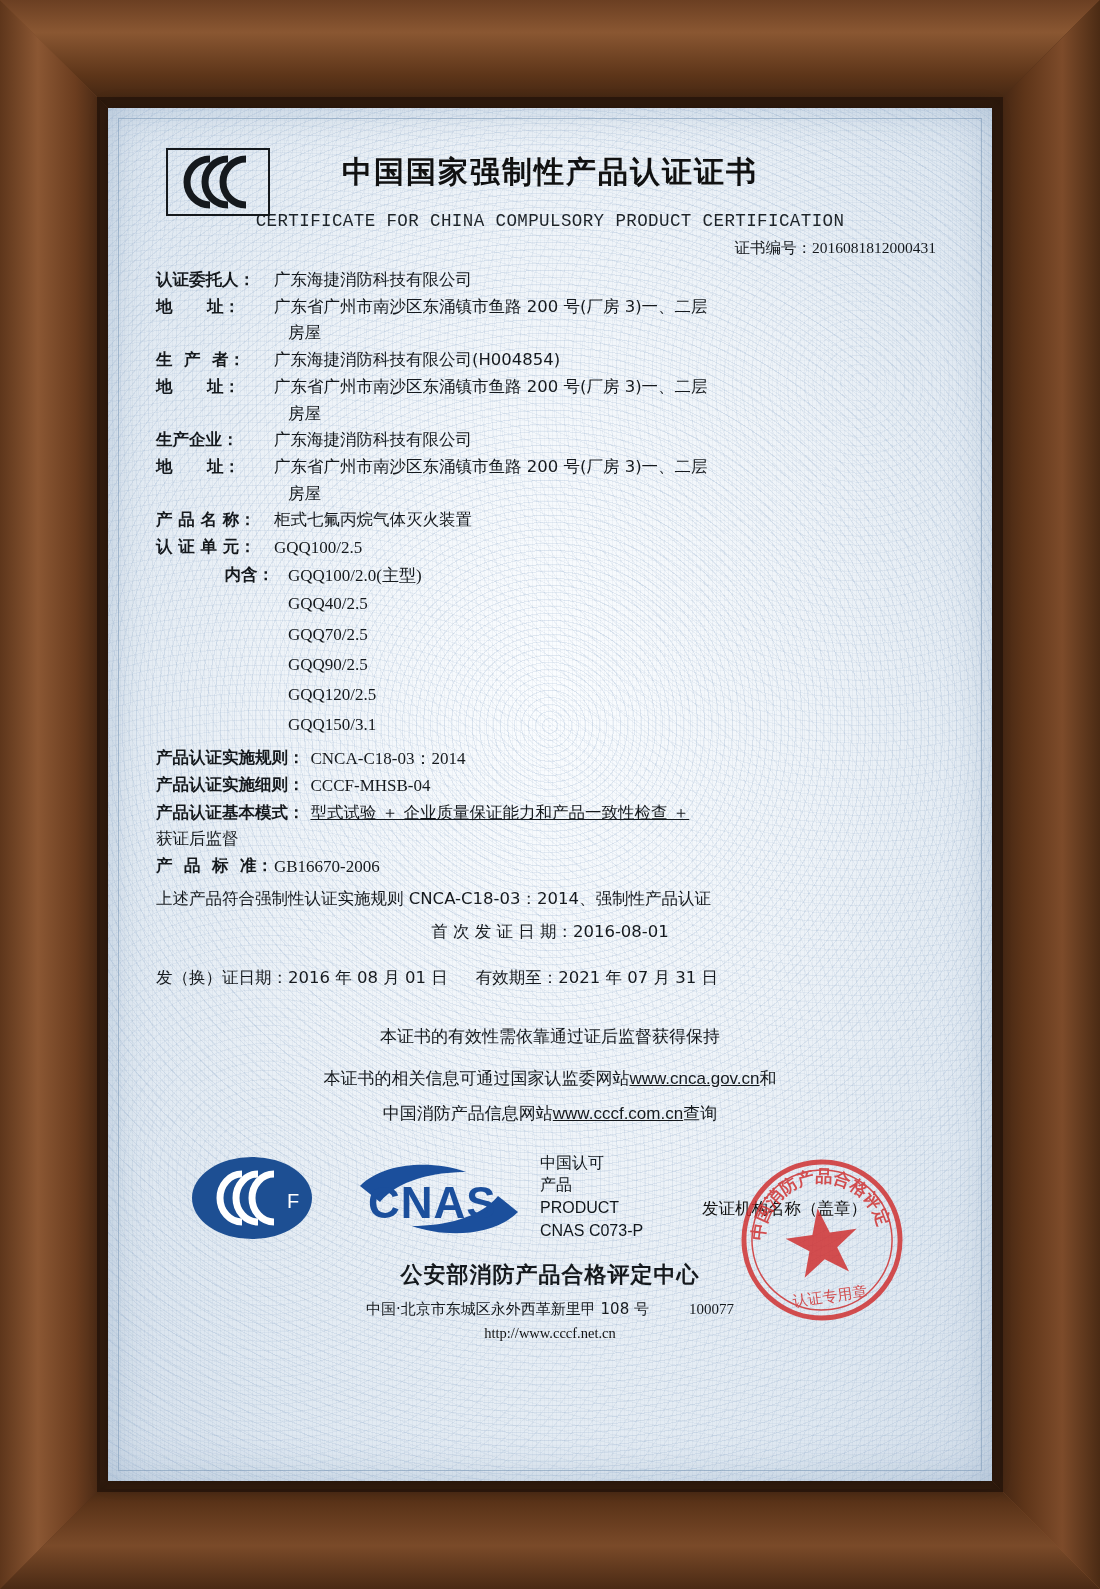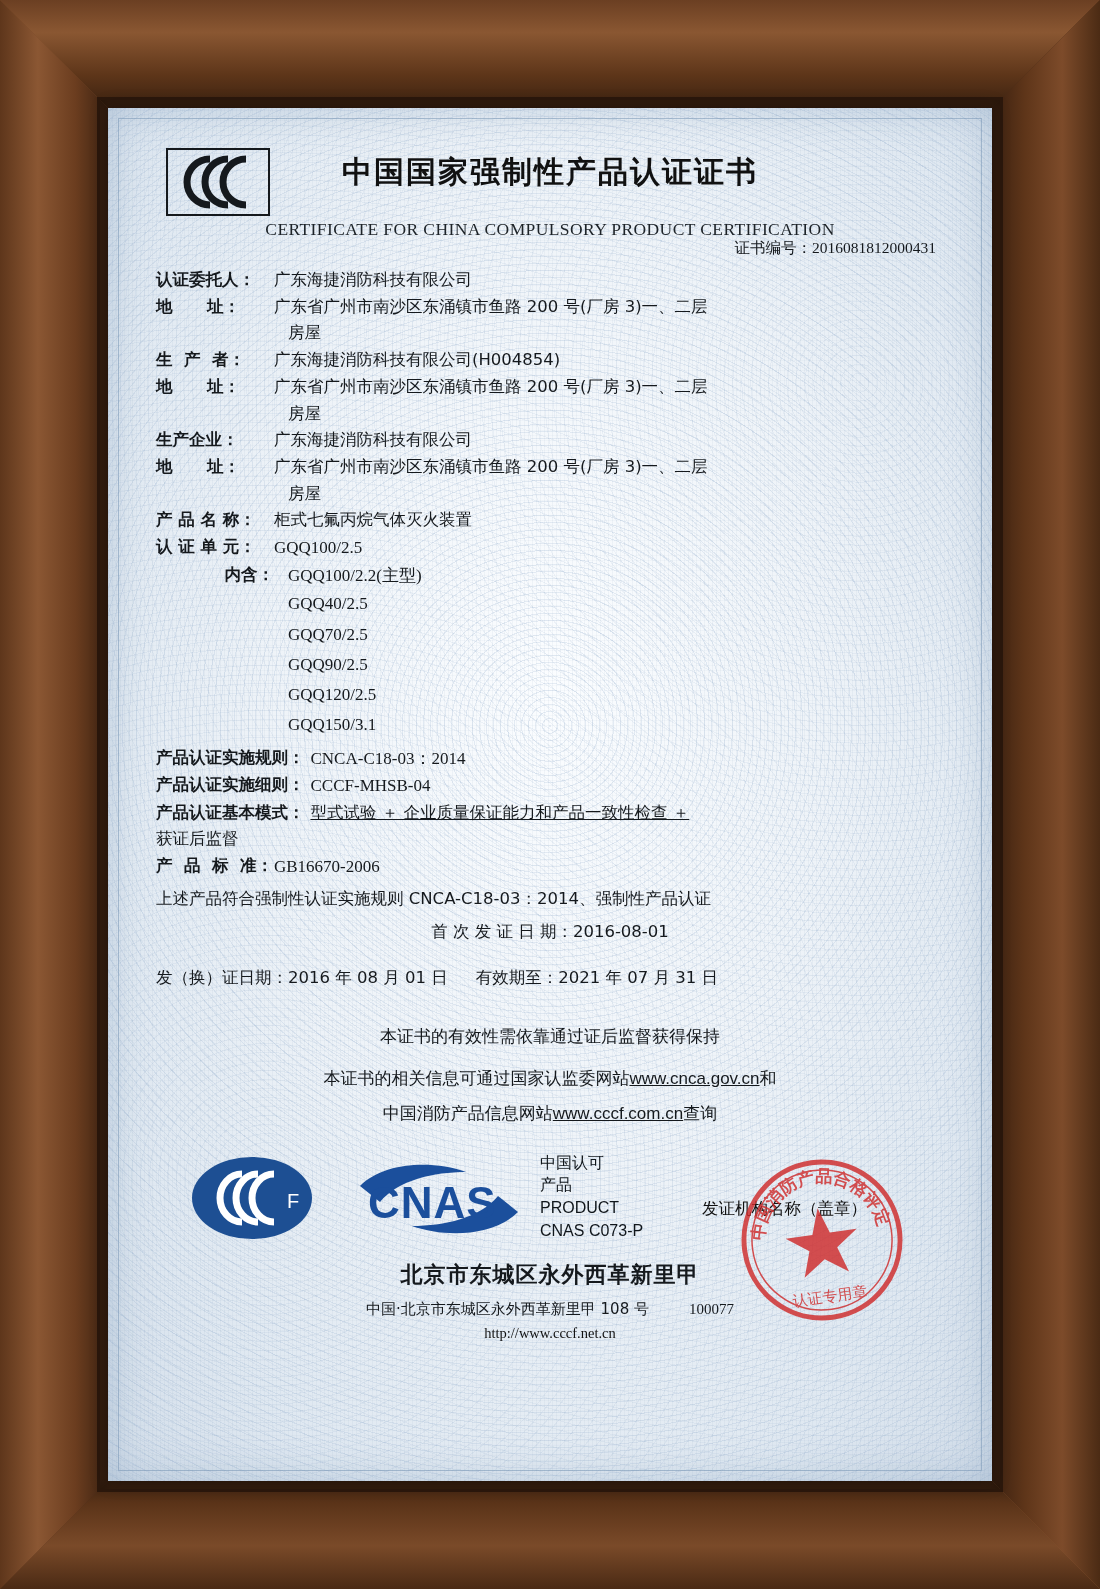--- a/index.html
+++ b/index.html
@@ -107,22 +107,22 @@
     letter-spacing: 2px;
     color: #111;
     padding-top: 18px;
     font-family: "DejaVu Sans", sans-serif;
   }
   .title-en {
     text-align: center;
     font-size: 17.5px;
     letter-spacing: .4px;
     color: #1d2328;
-    margin-top: 26px;
-    font-family: Liberation Serif, serif;
+    margin-top: 18px;
+    font-family: Liberation Mono, monospace;
   }
   .cert-no {
     text-align: right;
     font-size: 15.5px;
     margin-top: 12px;
     padding-right: 22px;
     color: #15191d;
   }
 
   
@@ -350,21 +350,21 @@
         </div>
 
         <div class="row">
           <span class="lbl lbl-w">认 证 单 元：</span>
           <span class="val">GQQ100/2.5</span>
         </div>
 
         <div>
           <div class="row">
             <span class="inc-label">内含：</span>
-            <span class="val" style="padding-left:14px;">GQQ100/2.2(主型)</span>
+            <span class="val" style="padding-left:14px;">GQQ100/2.0(主型)</span>
           </div>
           <div class="unit-line">GQQ40/2.5</div>
           <div class="unit-line">GQQ70/2.5</div>
           <div class="unit-line">GQQ90/2.5</div>
           <div class="unit-line">GQQ120/2.5</div>
           <div class="unit-line">GQQ150/3.1</div>
         </div>
 
         <div class="row" style="margin-top:4px;">
           <span class="lbl">产品认证实施规则：</span>
@@ -446,21 +446,21 @@
                 <textPath href="#sealArc" startOffset="4%">中国消防产品合格评定中心</textPath>
               </text>
               <polygon points="100,68 108.8,93.6 135.8,93.6 114,109.4 122.4,135 100,119.4 77.6,135 86,109.4 64.2,93.6 91.2,93.6" fill="#cf2b2b"></polygon>
               <text x="100" y="162" text-anchor="middle" font-family="DejaVu Sans, sans-serif" font-size="15" fill="#cf2b2b">认证专用章</text>
             </g>
           </svg>
         </div>
       </div>
 
       <div class="footer">
-        <div class="footer-org">北京市东城区永外西革新里甲</div>
+        <div class="footer-org">公安部消防产品合格评定中心</div>
         <div class="footer-addr">
           <span>中国·北京市东城区永外西革新里甲 108 号</span><span class="zip">100077</span>
         </div>
         <div class="footer-url">http://www.cccf.net.cn</div>
       </div>
 
     </div>
   </div>
 </div>
 

